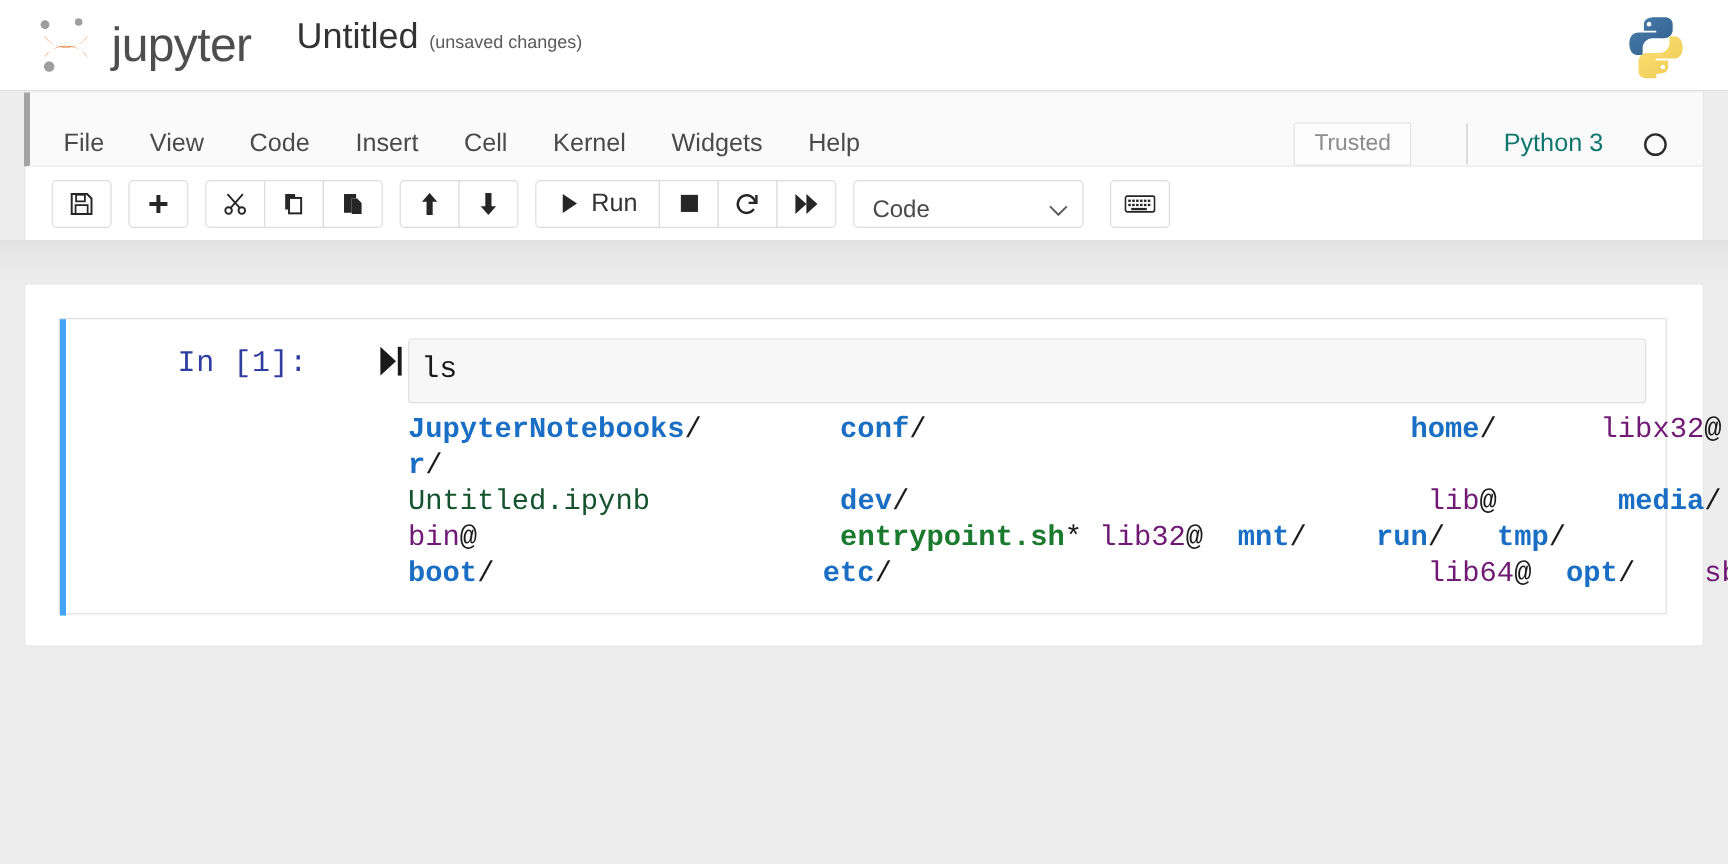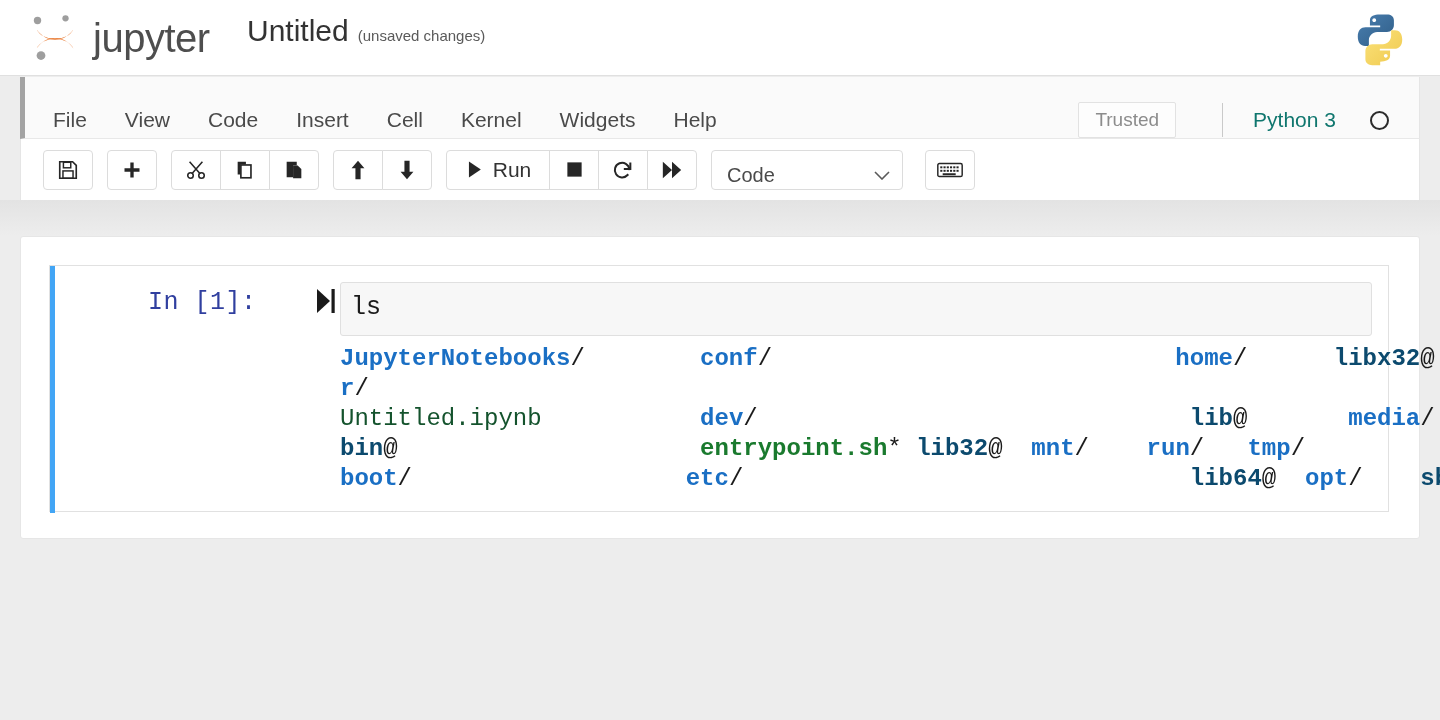--- a/index.html
+++ b/index.html
@@ -146,21 +146,21 @@
     font-size: 25px; color: #1a1a1a; white-space: pre;
   }
   #output {
     position: absolute; left: 290px; top: 78px;
     width: 1048px;
     font-family: "Liberation Mono", monospace;
     font-size: 24px; line-height: 30px;
     color: #1a1a1a; white-space: pre;
   }
   .ls-dir  { color: #1a6fc4; font-weight: bold; }
-  .ls-link { color: #0c4a6e; font-weight: bold; }
+  .ls-link { color: #701a75; font-weight: normal; }
   .ls-exec { color: #1a7a2e; font-weight: bold; }
   .ls-file { color: #14532d; font-weight: normal; }
   .ls-suffix { color: #1a1a1a; font-weight: normal; }
 </style>
 </head>
 <body>
 
 <div id="header">
 
   <div id="notebook-title-group">

